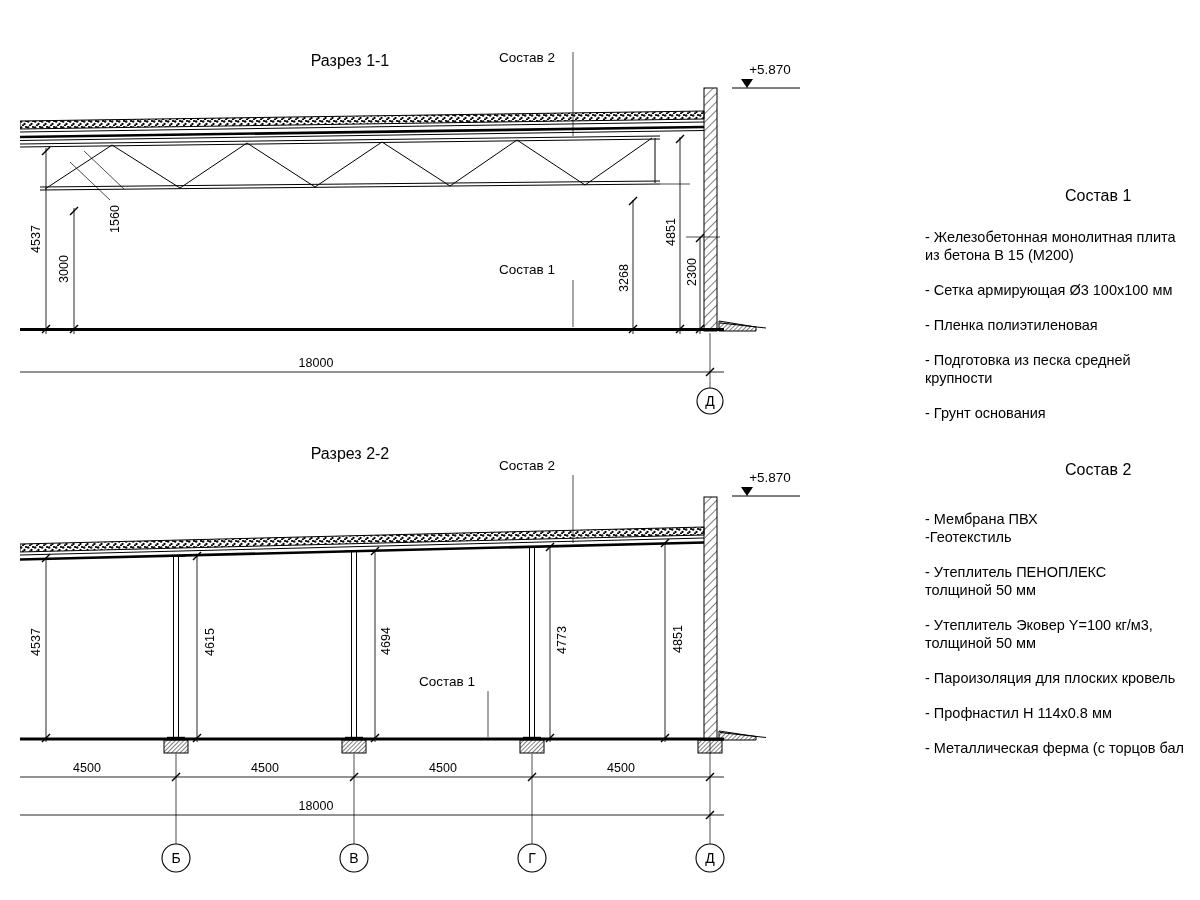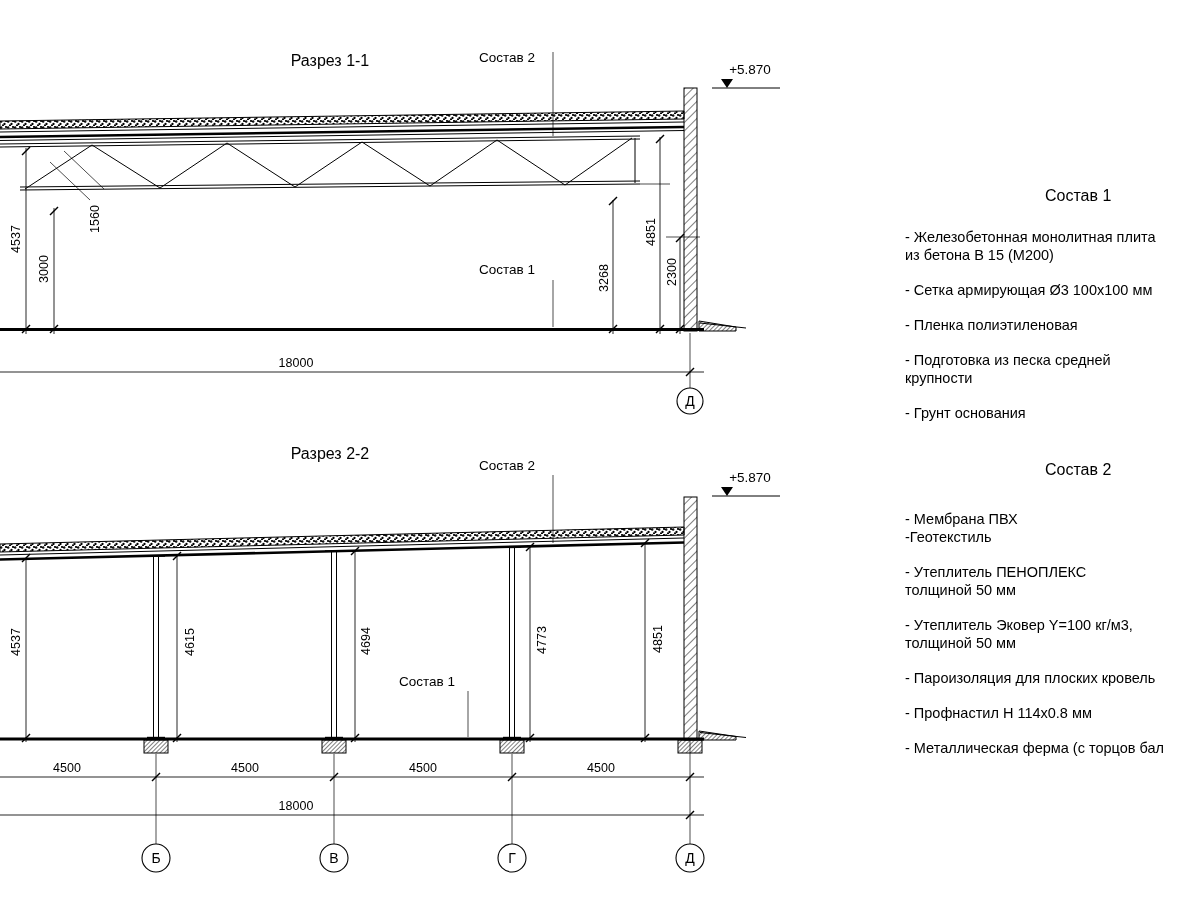--- a/index.html
+++ b/index.html
@@ -5,21 +5,21 @@
   * { box-sizing: border-box; }
   html, body { margin: 0; padding: 0; }
   body {
     width: 1200px; height: 900px;
     overflow: hidden;
     background: #ffffff;
     position: relative;
     font-family: "Liberation Sans", sans-serif;
     color: #000;
   }
-  .stage { position: absolute; inset: 0; }
+  .stage { position: absolute; inset: 0; margin-left: 20px; }
   svg.sheet { position: absolute; left: 0; top: 0; }
   svg line, svg polyline { fill: none; stroke: #000; stroke-width: 1; }
   svg polygon, svg rect { stroke-width: 1; }
   svg circle { fill: #fff; stroke: #000; stroke-width: 1.1; }
   svg text { fill: #000; font-family: "Liberation Sans", sans-serif; }
   .t-title { font-size: 16px; text-anchor: middle; }
   .t-label { font-size: 13.5px; text-anchor: middle; }
   .t-dim   { font-size: 12.5px; text-anchor: middle; }
   .t-grid  { font-size: 14px;   text-anchor: middle; }
   .dimline { stroke-width: 0.85; }

